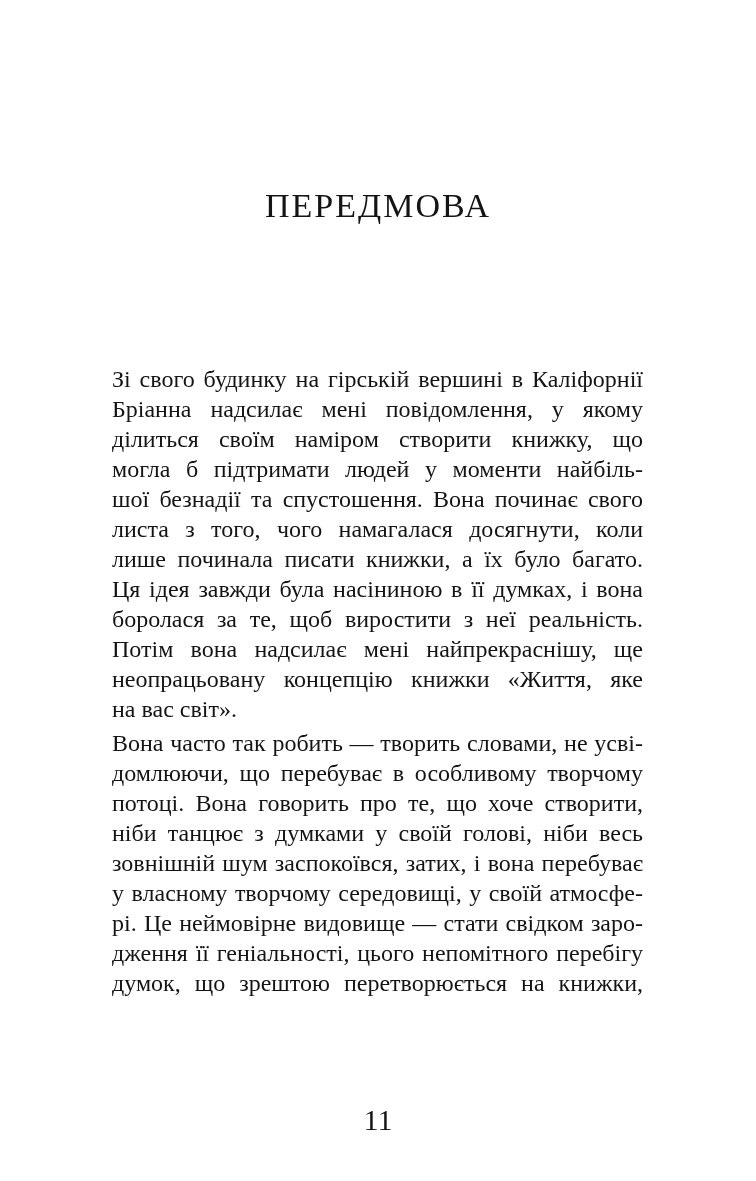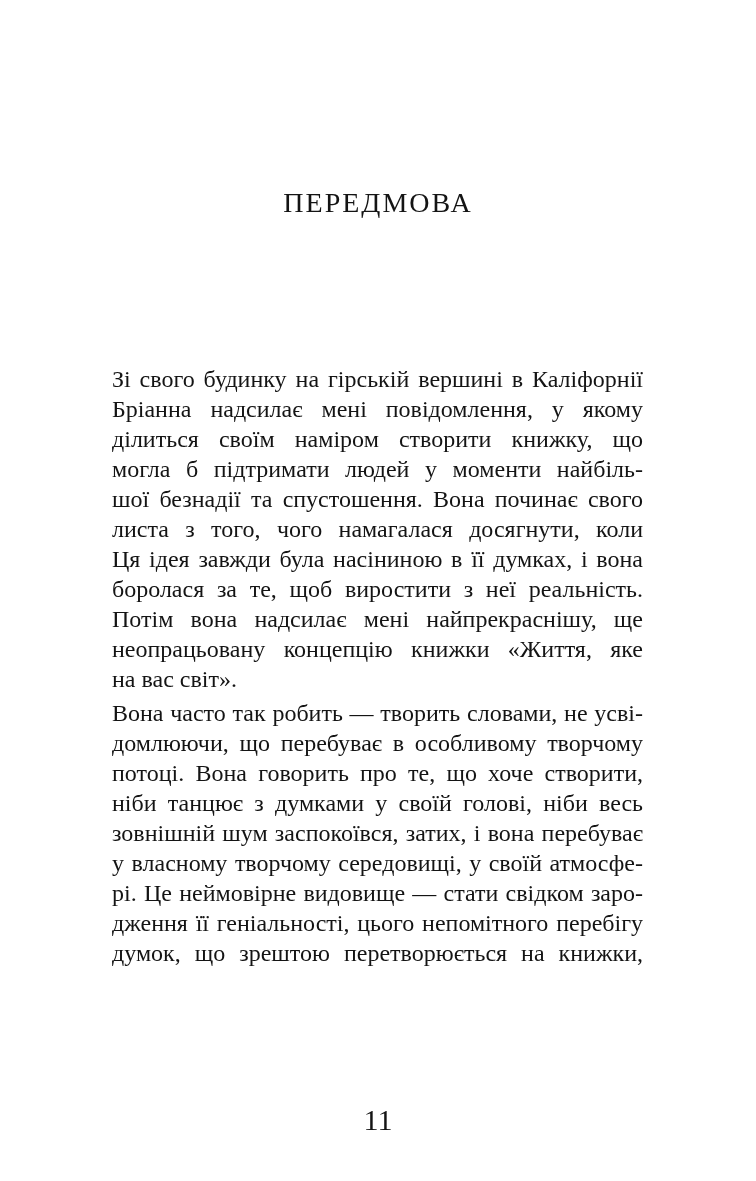--- a/index.html
+++ b/index.html
@@ -18,21 +18,21 @@
     font-family: "Liberation Serif", "DejaVu Serif", serif;
     overflow: hidden;
   }
   .title {
     position: absolute;
     top: 189px;
     left: 0;
     width: 100%;
     margin: 0;
     text-align: center;
-    font-size: 28px;
+    font-size: 34px;
     font-weight: 400;
     line-height: 1;
     letter-spacing: 2px;
     white-space: nowrap;
   }
   .body-text {
     position: absolute;
     top: 364px;
     left: 112px;
     width: 531px;
@@ -70,20 +70,21 @@
   <h1 class="title">ПЕРЕДМОВА</h1>
 
   <main class="body-text">
       <div class="para">
         <div class="line">Зі свого будинку на гірській вершині в Каліфорнії</div>
         <div class="line">Бріанна надсилає мені повідомлення, у якому</div>
         <div class="line">ділиться своїм наміром створити книжку, що</div>
         <div class="line">могла б підтримати людей у моменти найбіль-</div>
         <div class="line">шої безнадії та спустошення. Вона починає свого</div>
         <div class="line">листа з того, чого намагалася досягнути, коли</div>
+        <div class="line">лише починала писати книжки, а їх було багато.</div>
         <div class="line">Ця ідея завжди була насіниною в її думках, і вона</div>
         <div class="line">боролася за те, щоб виростити з неї реальність.</div>
         <div class="line">Потім вона надсилає мені найпрекраснішу, ще</div>
         <div class="line">неопрацьовану концепцію книжки «Життя, яке</div>
         <div class="line last">на вас світ».</div>
       </div>
       <div class="para">
         <div class="line">Вона часто так робить — творить словами, не усві-</div>
         <div class="line">домлюючи, що перебуває в особливому творчому</div>
         <div class="line">потоці. Вона говорить про те, що хоче створити,</div>

